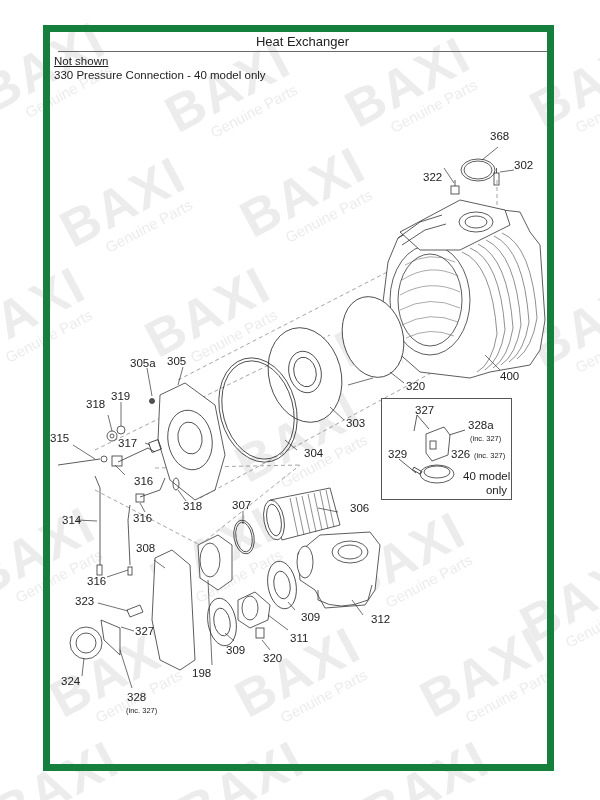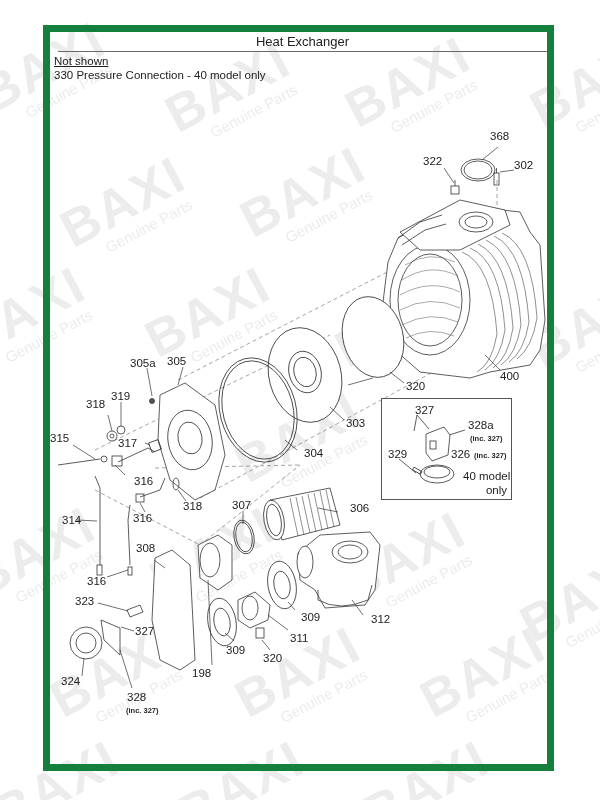--- a/index.html
+++ b/index.html
@@ -10,21 +10,21 @@
   .wm .brand { font-family: "Liberation Sans", sans-serif; font-weight: bold; font-size: 52px; letter-spacing: 2px; line-height: 1; }
   .wm .sub { font-family: "Liberation Sans", sans-serif; font-size: 15px; margin-left: 30px; line-height: 1; }
   .frame { position: absolute; left: 43px; top: 25px; width: 511px; height: 746px;
            border: 7px solid #15803d; box-sizing: border-box; padding-left: 8px; }
   .frame-header { height: 19px; border-bottom: 1px solid #6a6a6a; text-align: center;
                   font-size: 13px; line-height: 19px; color: #222; }
   .notes { position: absolute; left: 4px; top: 22px; font-size: 11.5px; line-height: 14px; color: #222; }
   .notes .nh { text-decoration: underline; }
   svg.diagram { position: absolute; left: 0; top: 0; width: 600px; height: 800px; }
   .lbl { position: absolute; font-size: 11.5px; color: #222; white-space: nowrap; line-height: 1; }
-  .lbl.small { font-size: 7.5px; font-weight: bold; }
+  .lbl.small { font-size: 7.5px; }
   .inset { position: absolute; left: 381px; top: 398px; width: 131px; height: 102px;
            border: 1px solid #555; box-sizing: border-box; }
 </style>
 </head>
 <body>
 
 <div class="watermarks">
   <div class="wm" style="left:-20px;top:40px">
       <div class="brand">BAXI</div>
       <div class="sub">Genuine Parts</div>
@@ -304,21 +304,21 @@
     <line x1="348" y1="385" x2="373" y2="378"></line>
     <line x1="98" y1="603" x2="128" y2="611"></line>
     <line x1="134" y1="631" x2="121" y2="627"></line>
     <line x1="82" y1="676" x2="84" y2="658"></line>
     <line x1="132" y1="688" x2="120" y2="650"></line>
   </g>
 </svg>
 
 <span class="lbl" style="left:490px;top:131px">368</span>
 <span class="lbl" style="left:514px;top:160px">302</span>
-<span class="lbl" style="left:423px;top:156px">322</span>
+<span class="lbl" style="left:423px;top:172px">322</span>
 <span class="lbl" style="left:500px;top:371px">400</span>
 <span class="lbl" style="left:406px;top:381px">320</span>
 <span class="lbl" style="left:346px;top:418px">303</span>
 <span class="lbl" style="left:304px;top:448px">304</span>
 <span class="lbl" style="left:167px;top:356px">305</span>
 <span class="lbl" style="left:130px;top:358px">305a</span>
 <span class="lbl" style="left:111px;top:391px">319</span>
 <span class="lbl" style="left:86px;top:399px">318</span>
 <span class="lbl" style="left:50px;top:433px">315</span>
 <span class="lbl" style="left:118px;top:438px">317</span>

